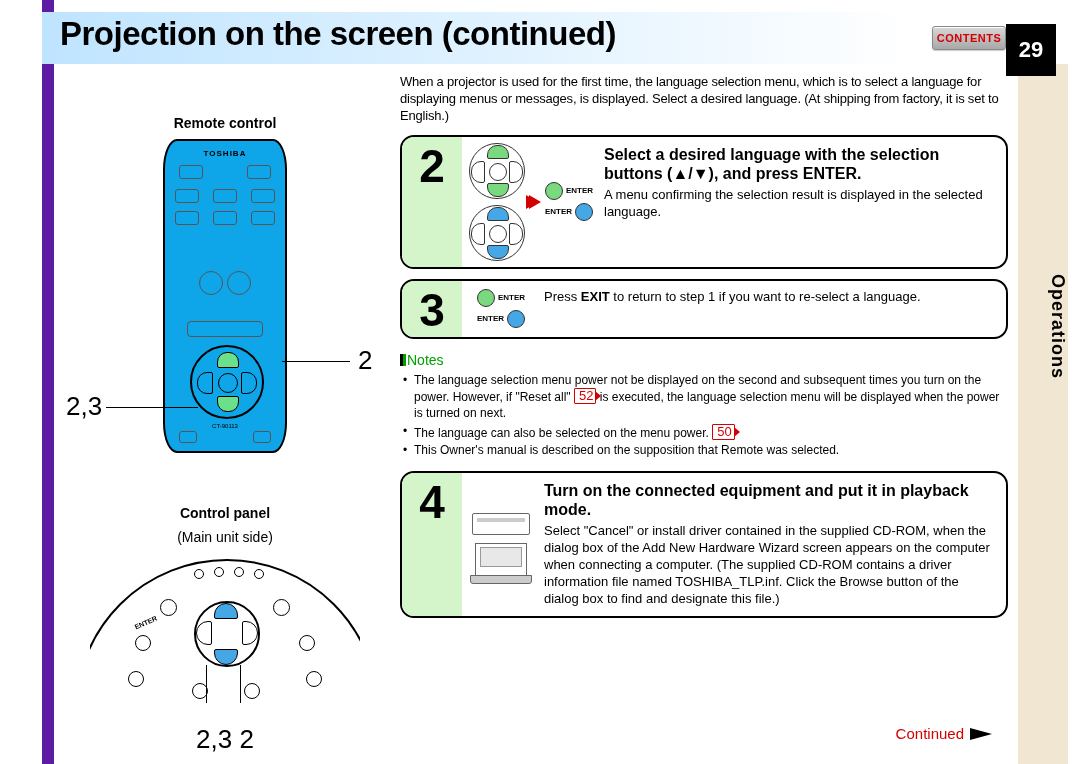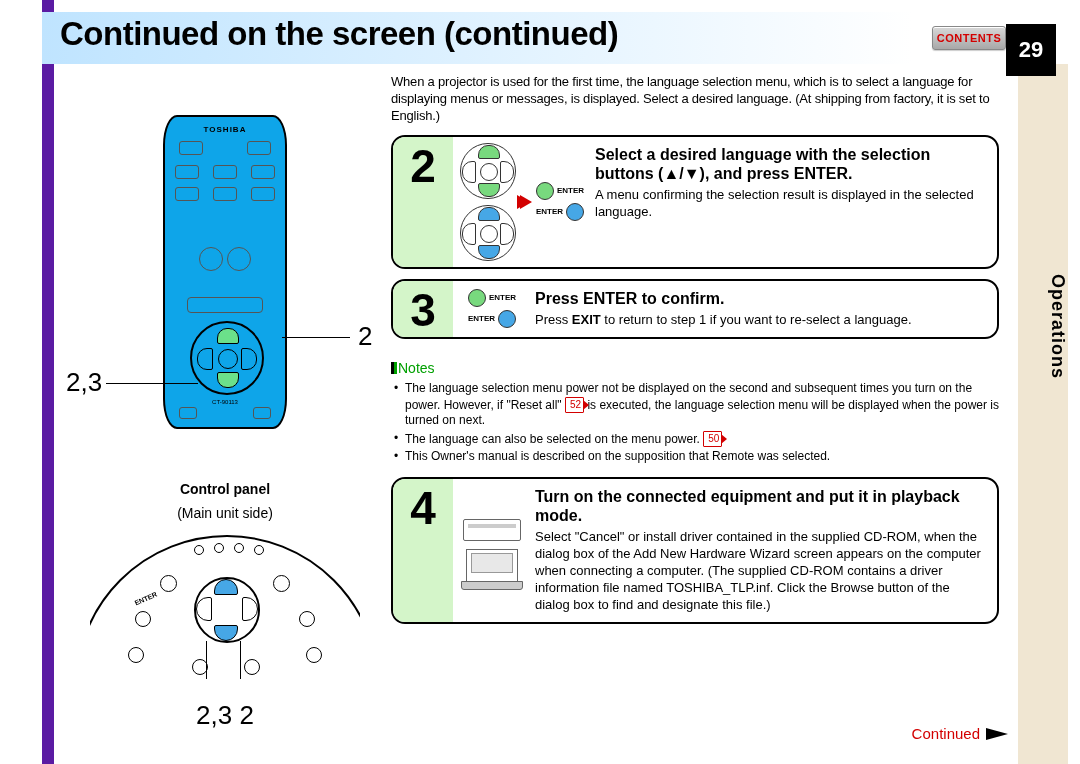--- a/index.html
+++ b/index.html
@@ -107,21 +107,21 @@
   }
   
   .left-col {
     position: absolute;
     left: 70px;
     top: 115px;
     width: 310px;
   }
   .right-col {
     position: absolute;
-    left: 391px;
+    left: 400px;
     top: 74px;
     width: 608px;
   }
   .intro {
     font-size: 13px;
     line-height: 1.3;
     letter-spacing: -0.2px;
   }
   .step-box {
     border: 2px solid #000;
@@ -166,21 +166,21 @@
   .step-head {
     font-size: 16px;
     font-weight: 700;
     line-height: 1.2;
     margin-bottom: 4px;
   }
   .step-head .tri {
     font-family: Arial, sans-serif;
   }
   .notes-area {
-    margin-top: 20px;
+    margin-top: 12px;
     font-size: 12px;
     line-height: 1.3;
   }
   .notes-hdr {
     color: #00a000;
     font-size: 14px;
   }
   .notes-hdr .bar {
     display:inline-block;
     width:3px; height:12px; background:#000; margin-right:4px; vertical-align:-1px;
@@ -197,40 +197,40 @@
   }
   .note-bullets li:before {
     content: "•";
     position: absolute;
     left: -11px;
   }
   .ref-box {
     display: inline-block;
     border: 1px solid #d30000;
     color: #d30000;
-    font-size: 10px;
+    font-size: 13px;
     padding: 0 2px 0 4px;
     line-height: 14px;
     height: 14px;
     border-radius: 1px;
     vertical-align: 1px;
     position:relative;
   }
   .ref-box:after {
     content:"";
     position:absolute;
     right:-6px; top:2px;
     border-left:6px solid #d30000;
     border-top:5px solid transparent;
     border-bottom:5px solid transparent;
   }
   .continued {
     position: absolute;
     bottom: 22px;
-    right: 72px;
+    right: 88px;
     color: #d30000;
     font-size: 15px;
   }
   .continued:after {
     content:"";
     display:inline-block;
     margin-left:6px;
     width:0;height:0;
     border-left:22px solid #000;
     border-top:6px solid transparent;
@@ -365,30 +365,31 @@
 </style>
 </head>
 <body>
 
 <div class="page">
 
   <div class="purple-bar"></div>
 
   <div class="title-band">
     <div class="title-blue"></div>
-    <div class="title-text">Continued on the screen (continued)</div>
+    <div class="title-text">Projection on the screen (continued)</div>
     <div class="contents-btn">CONTENTS</div>
     <div class="page-num-box">29</div>
   </div>
 
   <div class="side-tab">
     <div class="side-tab-label">Operations</div>
   </div>
 
   <div class="left-col">
+    <div class="lc-title">Remote control</div>
     <div style="position:relative;height:330px;">
       <div class="remote-box">
         <div class="brand">TOSHIBA</div>
         <div class="smbtn" style="left:14px;top:24px;"></div>
         <div class="smbtn" style="right:14px;top:24px;"></div>
         <div class="smbtn" style="left:10px;top:48px;"></div>
         <div class="smbtn" style="left:48px;top:48px;"></div>
         <div class="smbtn" style="right:10px;top:48px;"></div>
         <div class="smbtn" style="left:10px;top:70px;"></div>
         <div class="smbtn" style="left:48px;top:70px;"></div>
@@ -504,21 +505,20 @@
             <div class="btn-ico green"></div>
             <span class="lbl">ENTER</span>
           </div>
           <div style="display:flex;align-items:center;gap:3px;">
             <span class="lbl">ENTER</span>
             <div class="btn-ico blue"></div>
           </div>
         </div>
       </div>
       <div class="step-body">
-        <div class="step-head">Press ENTER to confirm.</div>
         <div>
           <span>Press </span><b>EXIT</b><span> to return to step 1 if you want to re-select a language.</span>
         </div>
       </div>
     </div>
 
     <div class="notes-area">
       <div class="notes-hdr"><span class="bar"></span><span>Notes</span></div>
       <ul class="note-bullets">
         <li>

